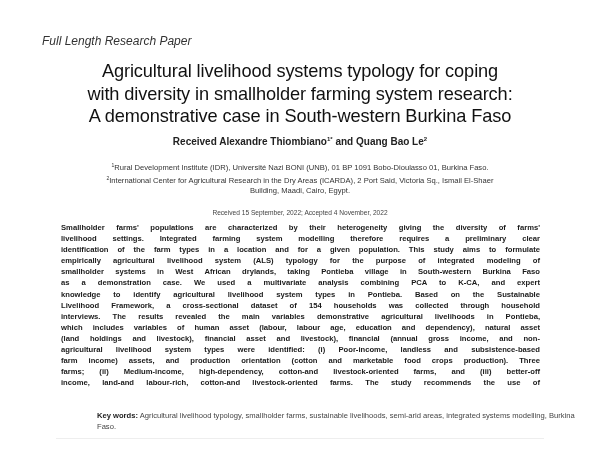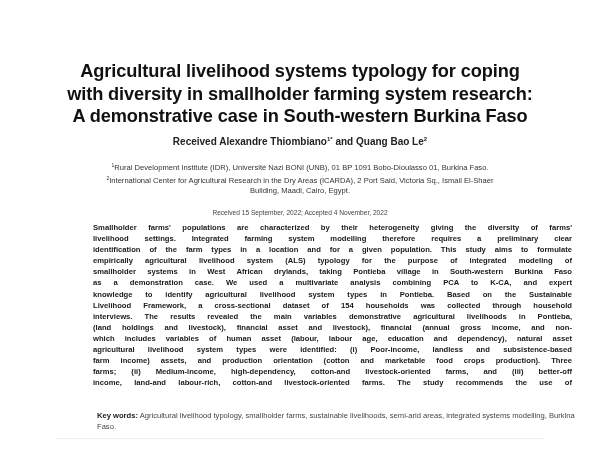--- a/index.html
+++ b/index.html
@@ -9,21 +9,21 @@
       font-family: "Liberation Sans", sans-serif;
       position: relative;
     }
     .page { position: absolute; left: 0; top: 0; width: 600px; height: 450px; }
     .paper-type {
       position: absolute; left: 42px; top: 34px;
       font-size: 12px; font-style: italic; color: #333;
     }
     .title {
       position: absolute; left: 30px; top: 60px; width: 540px;
-      text-align: center; font-weight: bold; font-size: 18.2px;
+      text-align: center; font-weight: normal; font-size: 18.2px;
       line-height: 22.5px; color: #111; letter-spacing: -0.1px;
     }
     .title div { white-space: nowrap; }
     .authors {
       position: absolute; left: 0; top: 136px; width: 600px;
       text-align: center; font-weight: bold; font-size: 10px; color: #222;
     }
     .authors sup { font-size: 6px; vertical-align: 4px; }
     .affil {
       position: absolute; left: 30px; top: 160px; width: 540px;
@@ -31,38 +31,39 @@
     }
     .affil div { white-space: nowrap; }
     .affil sup { font-size: 5px; vertical-align: 3px; }
     .received {
       position: absolute; left: 0; top: 209px; width: 600px;
       text-align: center; font-size: 6.6px; color: #444;
     }
     .abstract {
       position: absolute; left: 61px; top: 222px; width: 479px;
       font-weight: bold; font-size: 7.65px; line-height: 11.1px;
-      color: #1a1a1a; text-align: justify; margin-left: 32px;
+      color: #1a1a1a; text-align: justify;
     }
     .abstract .line { display: block; text-align: justify; text-align-last: justify; white-space: nowrap; height: 11.1px; }
     .abstract .line.last { text-align-last: left; }
     .keywords {
       position: absolute; left: 61px; top: 410px; width: 479px;
       font-size: 7.6px; line-height: 11px; color: #444; margin-left: 36px;
     }
     .keywords .kw-label { font-weight: bold; color: #222; }
     .rule {
       position: absolute; left: 56px; top: 438px; width: 488px; height: 1px;
       background: #eeeeee;
     }
   </style>
 </head>
 <body>
 
 <div class="page">
+  <div class="paper-type">Full Length Research Paper</div>
 
   <div class="title">
     <div>Agricultural livelihood systems typology for coping</div>
     <div>with diversity in smallholder farming system research:</div>
     <div>A demonstrative case in South-western Burkina Faso</div>
   </div>
 
   <div class="authors">
     <span>Received Alexandre Thiombiano</span><sup>1*</sup><span> and </span><span>Quang Bao Le</span><sup>2</sup>
   </div>
@@ -78,22 +79,22 @@
   <div class="abstract">
     <div class="line">Smallholder farms' populations are characterized by their heterogeneity giving the diversity of farms'</div>
     <div class="line">livelihood settings. Integrated farming system modelling therefore requires a preliminary clear</div>
     <div class="line">identification of the farm types in a location and for a given population. This study aims to formulate</div>
     <div class="line">empirically agricultural livelihood system (ALS) typology for the purpose of integrated modeling of</div>
     <div class="line">smallholder systems in West African drylands, taking Pontieba village in South-western Burkina Faso</div>
     <div class="line">as a demonstration case. We used a multivariate analysis combining PCA to K-CA, and expert</div>
     <div class="line">knowledge to identify agricultural livelihood system types in Pontieba. Based on the Sustainable</div>
     <div class="line">Livelihood Framework, a cross-sectional dataset of 154 households was collected through household</div>
     <div class="line">interviews. The results revealed the main variables demonstrative agricultural livelihoods in Pontieba,</div>
+    <div class="line">which includes variables of human asset (labour, labour age, education and dependency), natural asset</div>
     <div class="line">(land holdings and livestock), financial asset and livestock), financial (annual gross income, and non-</div>
-    <div class="line">which includes variables of human asset (labour, labour age, education and dependency), natural asset</div>
     <div class="line">agricultural livelihood system types were identified: (i) Poor-income, landless and subsistence-based</div>
     <div class="line">farm income) assets, and production orientation (cotton and marketable food crops production). Three</div>
     <div class="line">farms; (ii) Medium-income, high-dependency, cotton-and livestock-oriented farms, and (iii) better-off</div>
     <div class="line">income, land-and labour-rich, cotton-and livestock-oriented farms. The study recommends the use of</div>
   </div>
 
   <div class="keywords">
     <span class="kw-label">Key words:</span><span> Agricultural livelihood typology, smallholder farms, sustainable livelihoods, semi-arid areas, integrated systems modelling, Burkina Faso.</span>
   </div>
 

